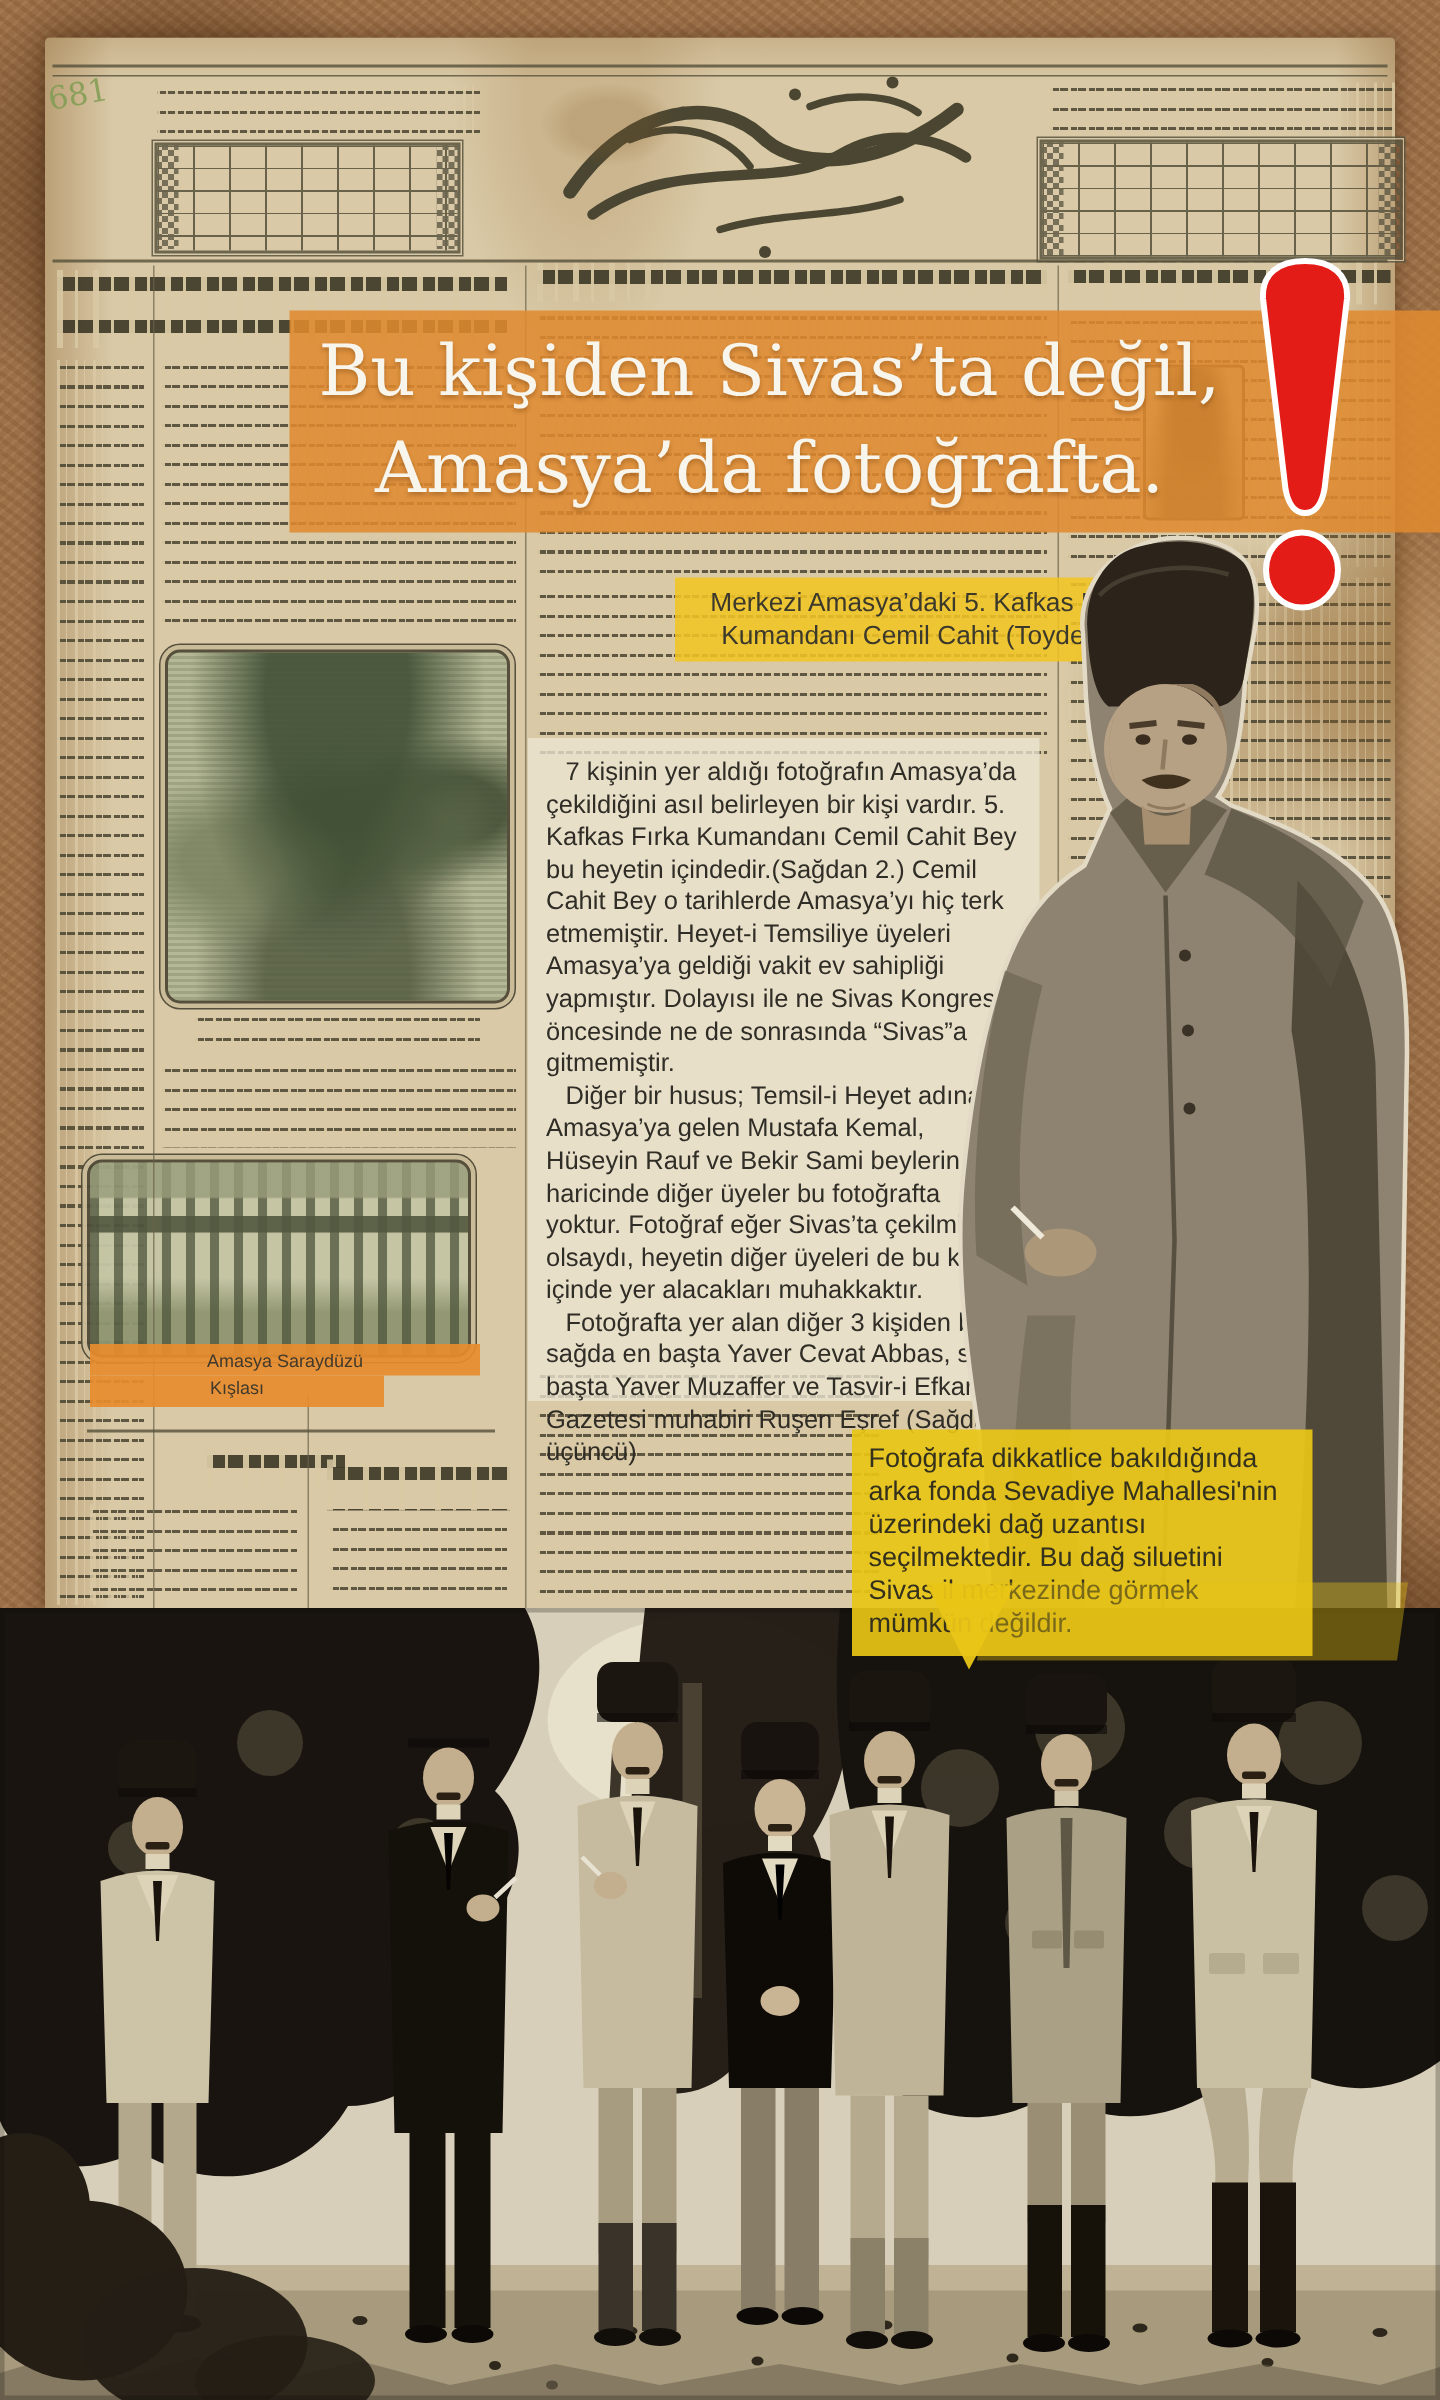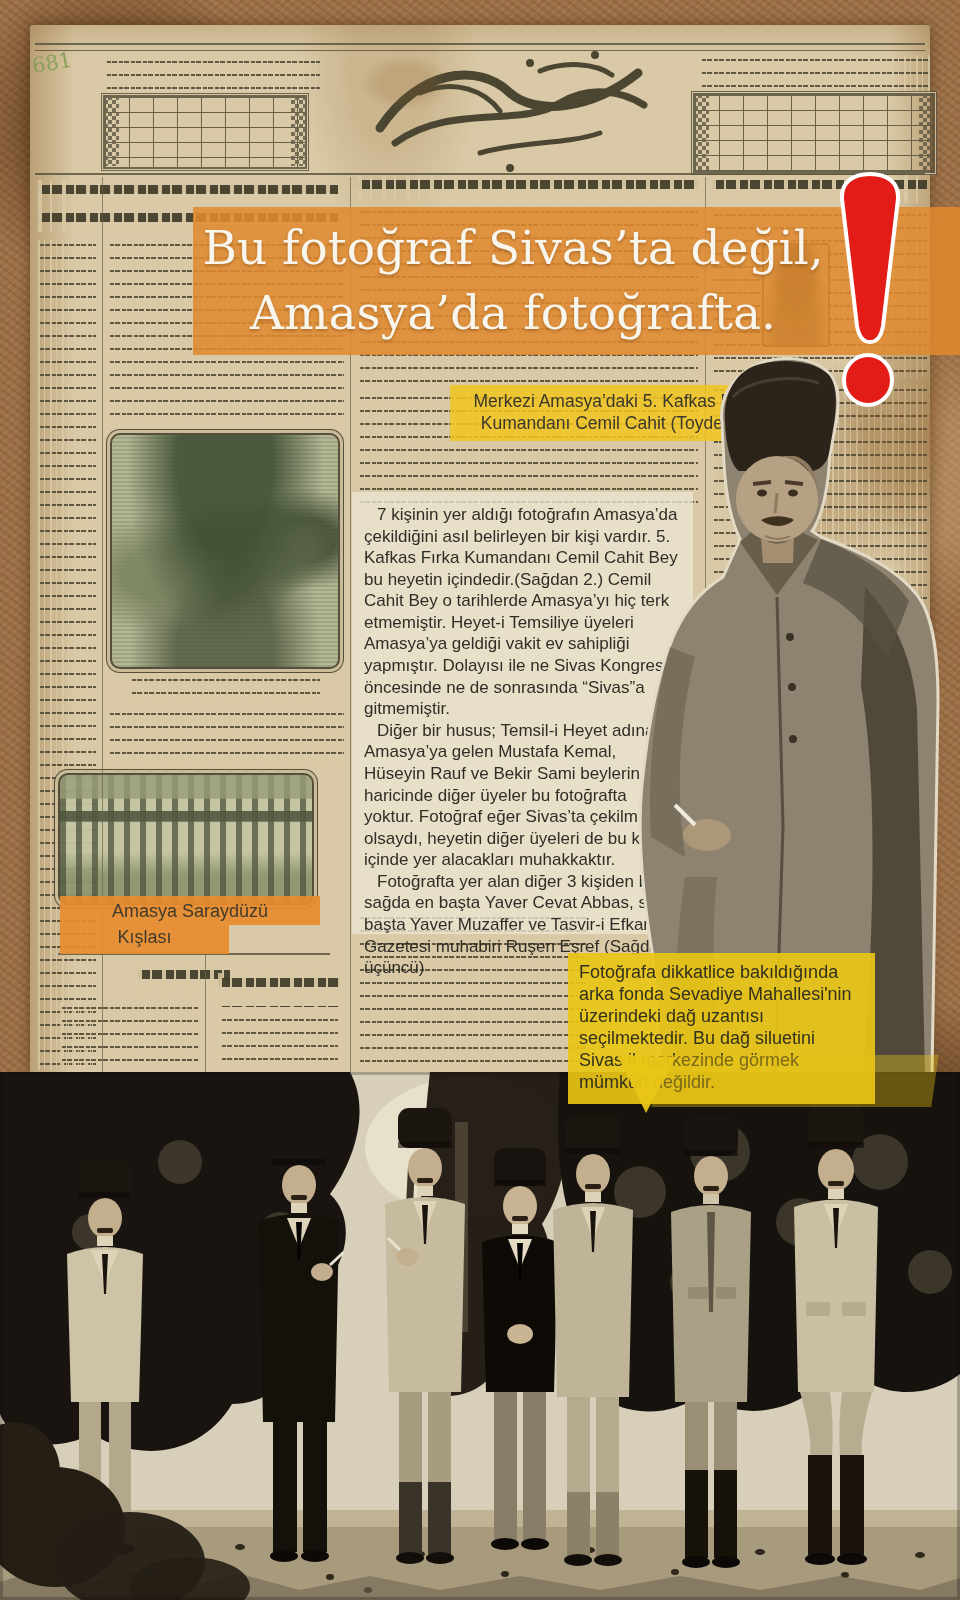--- a/index.html
+++ b/index.html
@@ -67,23 +67,23 @@
   .banner-inner{width:640px;text-align:center;color:#f8f5ec;
     font-family:"DejaVu Serif",serif;font-size:47px;line-height:1.38;
     text-shadow:0 2px 3px rgba(95,50,10,.35);}
   .exclaim{left:828px;top:168px;z-index:3;}
   .cap-commander{left:450px;top:385px;width:318px;z-index:3;background:rgba(240,196,35,.88);
     padding:5px 8px 6px;font-size:17.5px;line-height:1.28;color:#3b382c;text-align:center;}
   .panel{left:352px;top:492px;width:341px;height:442px;z-index:3;
     background:rgba(236,229,211,.78);padding:12px 12px 0 12px;box-sizing:border-box;
     font-size:17px;line-height:1.27;color:#2f2d26;}
   .panel p{margin:0;text-indent:13px;}
-  .cap-barracks{left:60px;top:896px;z-index:3;font-size:18px;line-height:1.4;color:#413a2c;text-align:center;}
+  .cap-barracks{left:60px;top:896px;z-index:3;font-size:12px;line-height:1.4;color:#413a2c;text-align:center;}
   .cap-barracks .l1{display:block;width:260px;background:rgba(231,140,46,.92);padding:3px 0 1px;}
-  .cap-barracks .l2{display:block;width:169px;background:rgba(231,140,46,.92);padding:0 0 4px;}
+  .cap-barracks .l2{display:block;width:196px;background:rgba(231,140,46,.92);padding:0 0 4px;}
   .soldier{left:625px;top:357px;z-index:4;}
   .photo{left:0;top:1072px;z-index:5;}
   .bubble{left:568px;top:953px;width:307px;z-index:6;background:rgba(233,197,22,.92);
     padding:9px 11px 10px;box-sizing:border-box;font-size:18px;line-height:1.22;color:#33301d;}
   .bubble-tail{left:600px;top:1055px;z-index:6;}
   .bubble-glow{left:655px;top:1055px;width:280px;height:52px;z-index:6;
     background:rgba(233,197,22,.38);transform:skewX(-8deg);}
 </style>
 </head>
 <body>
@@ -146,21 +146,21 @@
   <div class="abs ar-head" style="left:188px;top:948px;width:122px;height:34px;"></div>
   <div class="abs text-col" style="left:190px;top:990px;width:118px;height:52px;"></div>
   <div class="abs text-col" style="left:328px;top:888px;width:230px;height:156px;"></div>
 
   <div class="abs stain" style="left:812px;top:268px;width:110px;height:240px;background:radial-gradient(ellipse,rgba(140,95,40,.28) 0 40%,rgba(140,95,40,0) 72%);"></div>
   <div class="abs stain" style="left:330px;top:30px;width:90px;height:56px;background:radial-gradient(ellipse,rgba(140,95,40,.2) 0 40%,rgba(140,95,40,0) 72%);"></div>
 </div>
 
 <div class="abs banner">
   <div class="banner-inner">
-    <div>Bu fotoğraf Sivas’ta değil,</div>
+    <div>Bu kişiden Sivas’ta değil,</div>
     <div>Amasya’da fotoğrafta.</div>
   </div>
 </div>
 
 <svg class="abs exclaim" width="84" height="252" viewBox="0 0 84 252">
   <path d="M42,6 C60,6 71,15 70,31 L55,158 C53,169 48,174 42,174 C36,174 31,169 29,158 L14,31 C13,15 24,6 42,6 Z" fill="#e41c17" stroke="#ffffff" stroke-width="4"></path>
   <ellipse cx="40" cy="212" rx="24" ry="25" fill="#e41c17" stroke="#ffffff" stroke-width="4"></ellipse>
 </svg>
 
 <div class="abs cap-commander">

